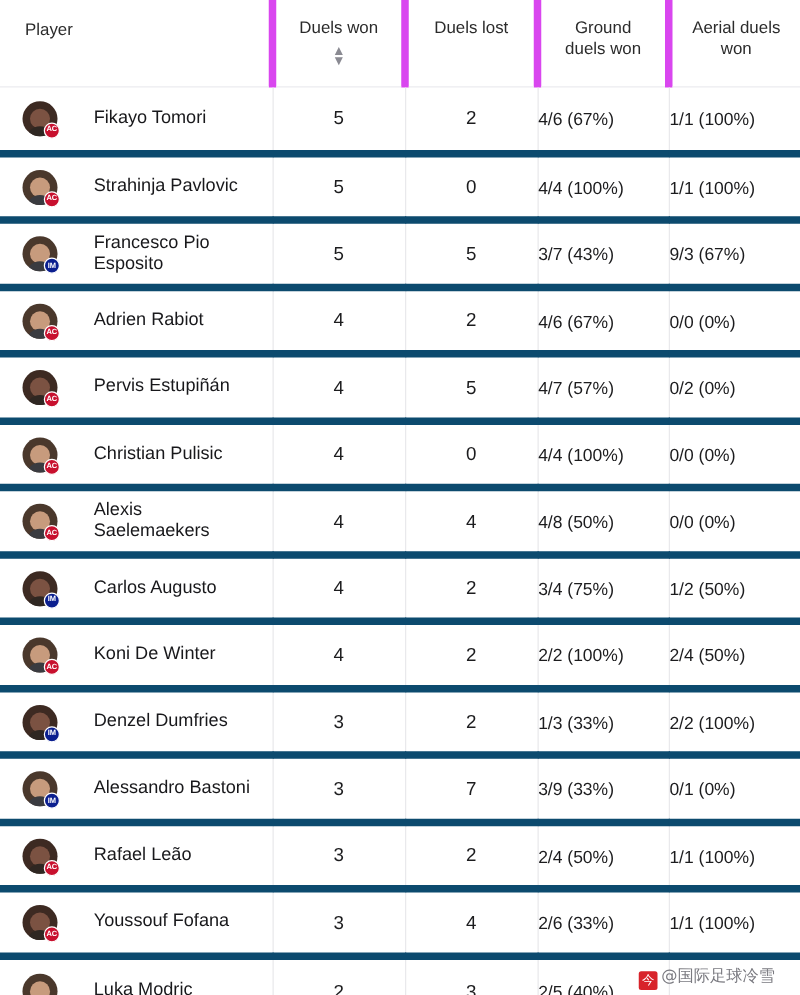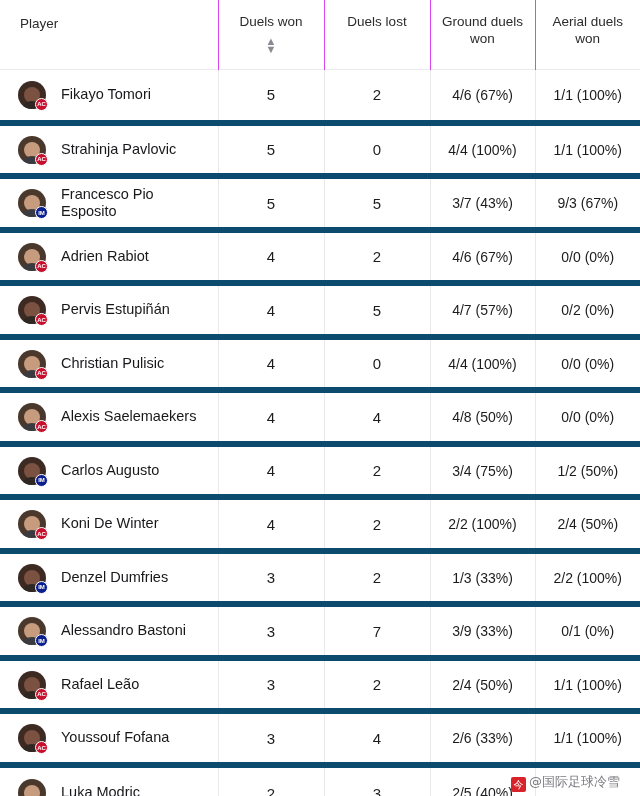--- a/index.html
+++ b/index.html
@@ -25,21 +25,21 @@
   .stats-table col.c-ad { width: 105px; }
 
   thead th {
     font-size: 13.5px;
     font-weight: 400;
     color: #2b2b2b;
     padding: 14px 10px 16px 10px;
     vertical-align: top;
     line-height: 1.25;
     background: #fff;
-    border-right: 1px solid #d946ef;
+    border-right: 6px solid #d946ef;
   }
   thead th.th-player {
     text-align: left;
     padding-left: 20px;
     vertical-align: top;
     padding-top: 16px;
   }
   thead th.th-num { text-align: center; }
   thead th:last-child { border-right: none; }
 
@@ -59,26 +59,26 @@
 
   td {
     padding: 0;
     height: 53.5px;
     border-right: 1px solid #e9e9ec;
     font-size: 14.5px;
     color: #1c1c1e;
   }
   td:last-child { border-right: none; border-radius: 11px; }
   td.num { text-align: center; font-size: 15px; }
-  td.pct { text-align: center; font-size: 14px; }
+  td.pct { font-size: 14px; }
 
   .player-cell {
     display: flex;
     align-items: center;
-    gap: 15px;
+    gap: 29px;
     padding-left: 18px;
     padding-right: 8px;
     height: 100%;
   }
   .avatar {
     position: relative;
     width: 28px;
     height: 28px;
     border-radius: 50%;
     flex: 0 0 28px;

